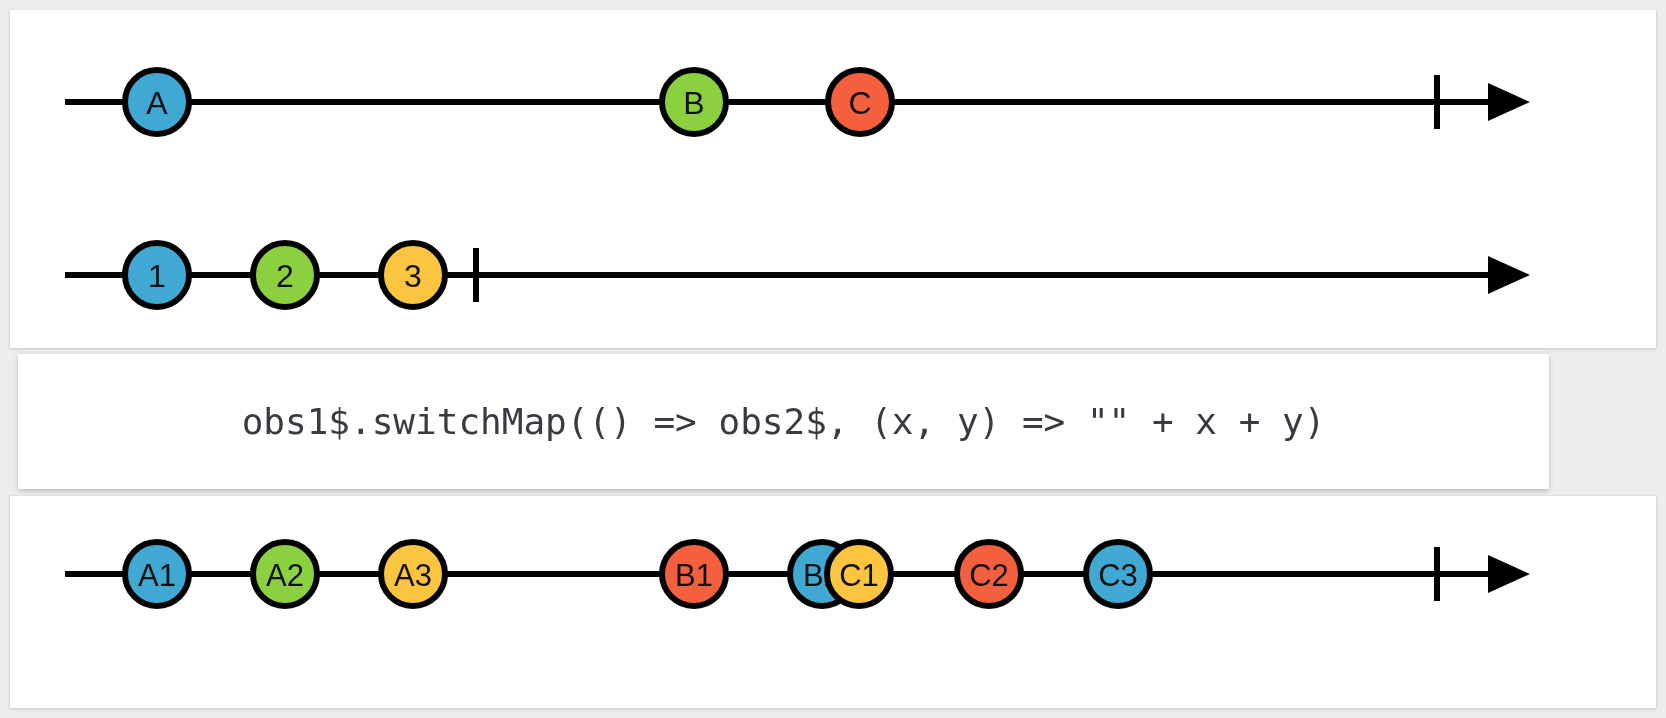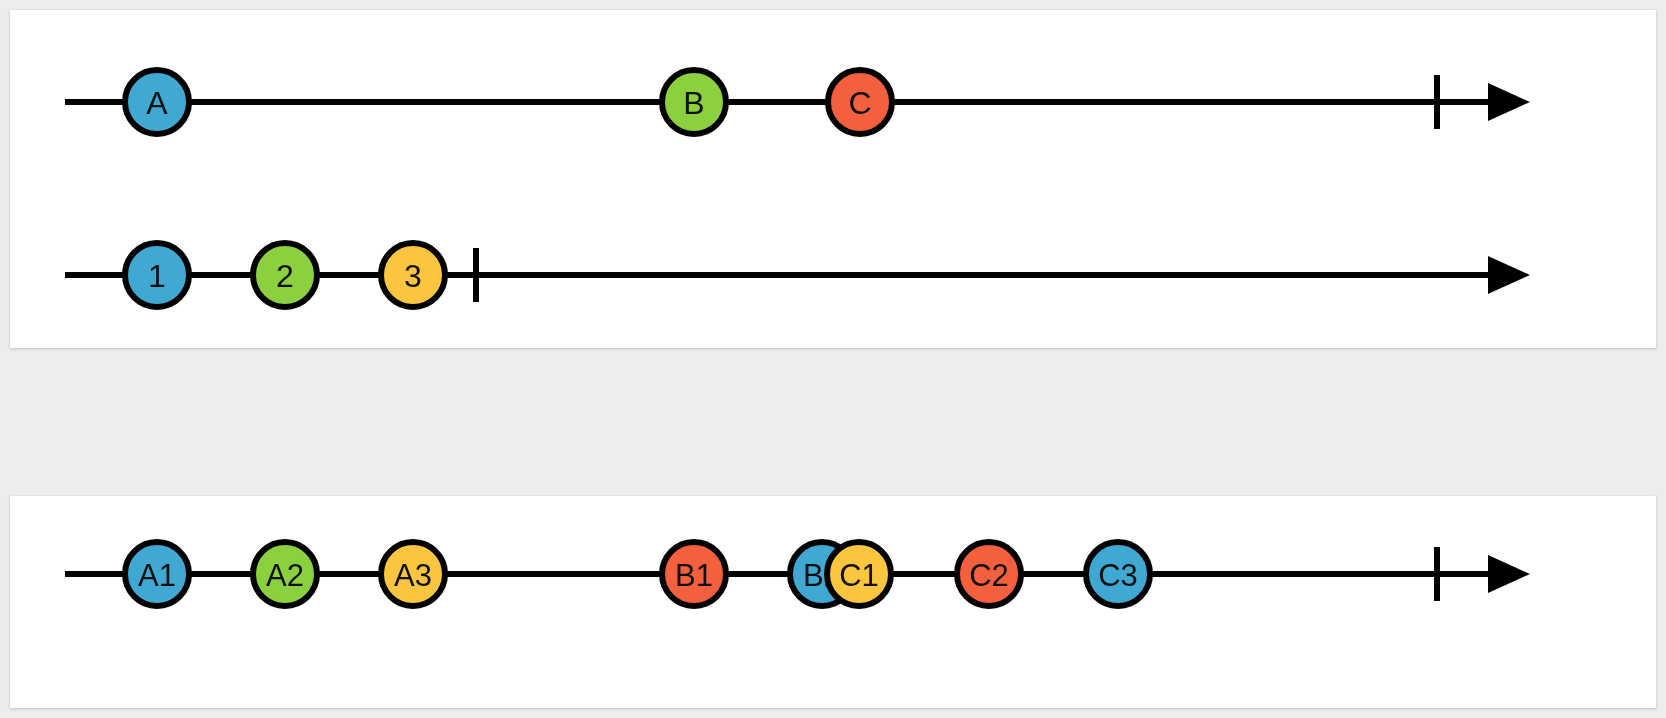--- a/index.html
+++ b/index.html
@@ -137,20 +137,23 @@
           <circle cx="275" cy="265" r="32" fill="#8bd13f" class="marble-circle"></circle>
           <text x="275" y="266" class="marble-label">2</text>
         </g>
         <g>
           <circle cx="403" cy="265" r="32" fill="#fbc53f" class="marble-circle"></circle>
           <text x="403" y="266" class="marble-label">3</text>
         </g>
       </svg>
   </div>
 
+  <div class="panel" id="panel-operator">
+    <div class="operator-code">obs1$.switchMap(() =&gt; obs2$, (x, y) =&gt; "" + x + y)</div>
+  </div>
 
   <div class="panel" id="panel-output">
     <svg class="timeline-svg" id="svg-output" width="1646" height="212">
         <line x1="55" y1="78" x2="1482" y2="78" class="marble-line"></line>
         <polygon points="1478,59 1520,78 1478,97" class="marble-arrow"></polygon>
         <line x1="1427" y1="51" x2="1427" y2="105" class="marble-tick"></line>
         <g>
           <circle cx="147" cy="78" r="32" fill="#3fa9d3" class="marble-circle"></circle>
           <text x="147" y="79" class="marble-label wide">A1</text>
         </g>

